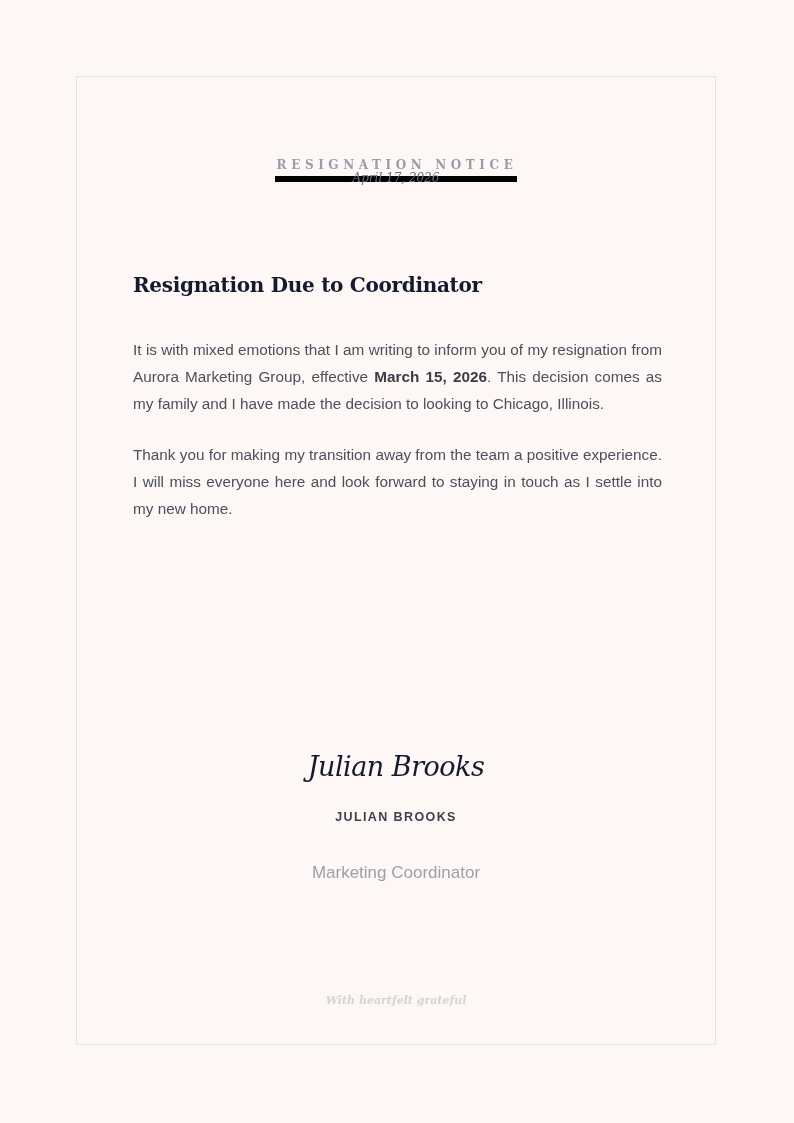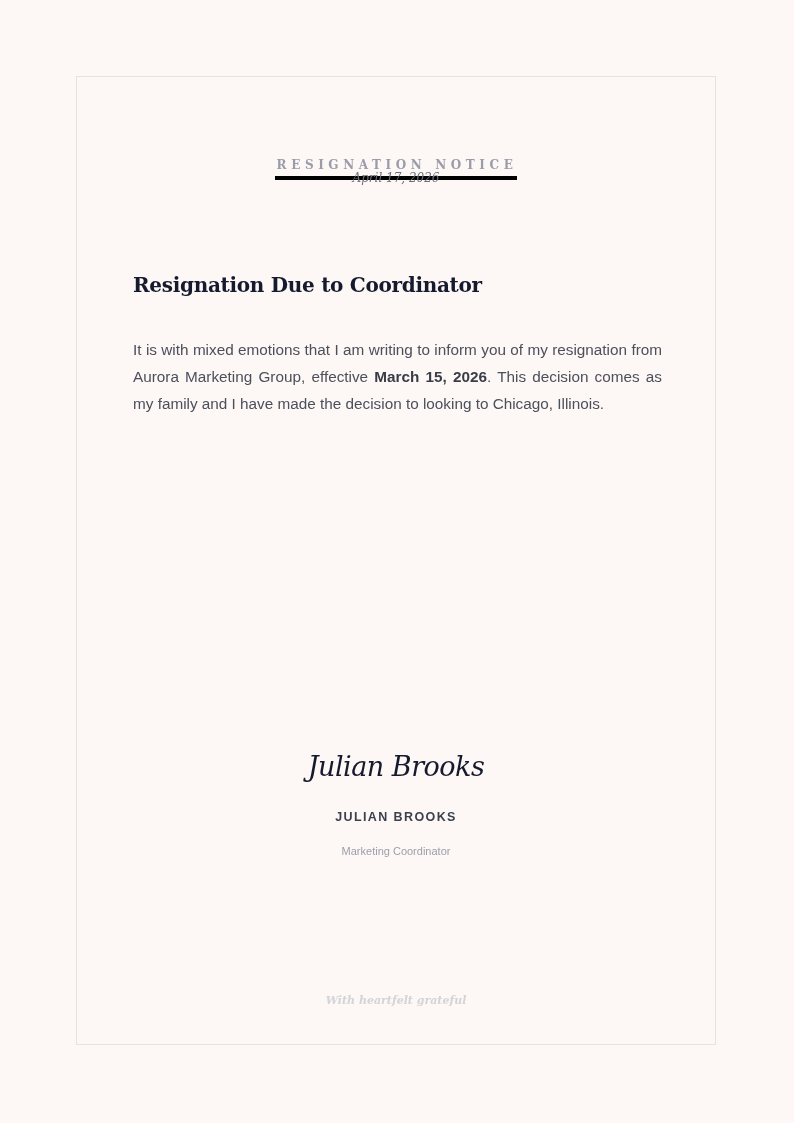--- a/index.html
+++ b/index.html
@@ -22,21 +22,21 @@
       text-align:center;
     }
     .header-label span {
       display:inline-block;
       font-family:"DejaVu Serif", serif;
       font-size:12px;
       font-weight:bold;
       letter-spacing:4.6px;
       color:#9b9caa;
       padding:0 0 4px 0;
-      border-bottom:4px solid #000000;
+      border-bottom:6px solid #000000;
       padding-left:2px;
     }
     .date {
       position:absolute;
       left:0; right:0; top:94px;
       text-align:center;
       font-family:"DejaVu Serif", serif;
       font-style:italic;
       font-size:12px;
       color:#6b6e7a;
@@ -77,24 +77,24 @@
       left:0; right:0; top:733px;
       text-align:center;
       font-family:"Liberation Sans", sans-serif;
       font-weight:bold;
       font-size:12.5px;
       letter-spacing:1.4px;
       color:#3c3f4c;
     }
     .sig-role {
       position:absolute;
-      left:0; right:0; top:768px;
+      left:0; right:0; top:786px;
       text-align:center;
       font-family:"Liberation Sans", sans-serif;
-      font-size:11px;
+      font-size:17px;
       color:#9c9eaa;
     }
     .footer {
       position:absolute;
       left:0; right:0; top:917px;
       text-align:center;
       font-family:"DejaVu Serif", serif;
       font-style:italic;
       font-weight:bold;
       font-size:11px;
@@ -107,20 +107,21 @@
 <div class="page">
   <div class="header-label">
     <span>RESIGNATION NOTICE</span>
   </div>
   <div class="date">April 17, 2026</div>
 
   <div class="title">Resignation Due to Coordinator</div>
 
   <div class="body">
     <p><span>It is with mixed emotions that I am writing to inform you of my resignation from Aurora Marketing Group, effective </span><b>March 15, 2026</b><span>. This decision comes as my family and I have made the decision to looking to Chicago, Illinois.</span></p>
+    <p>Thank you for making my transition away from the team a positive experience. I will miss everyone here and look forward to staying in touch as I settle into my new home.</p>
   </div>
 
   <div class="signature">Julian Brooks</div>
   <div class="sig-name">JULIAN BROOKS</div>
   <div class="sig-role">Marketing Coordinator</div>
 
   <div class="footer">With heartfelt grateful</div>
 </div>
 
 </body></html>

